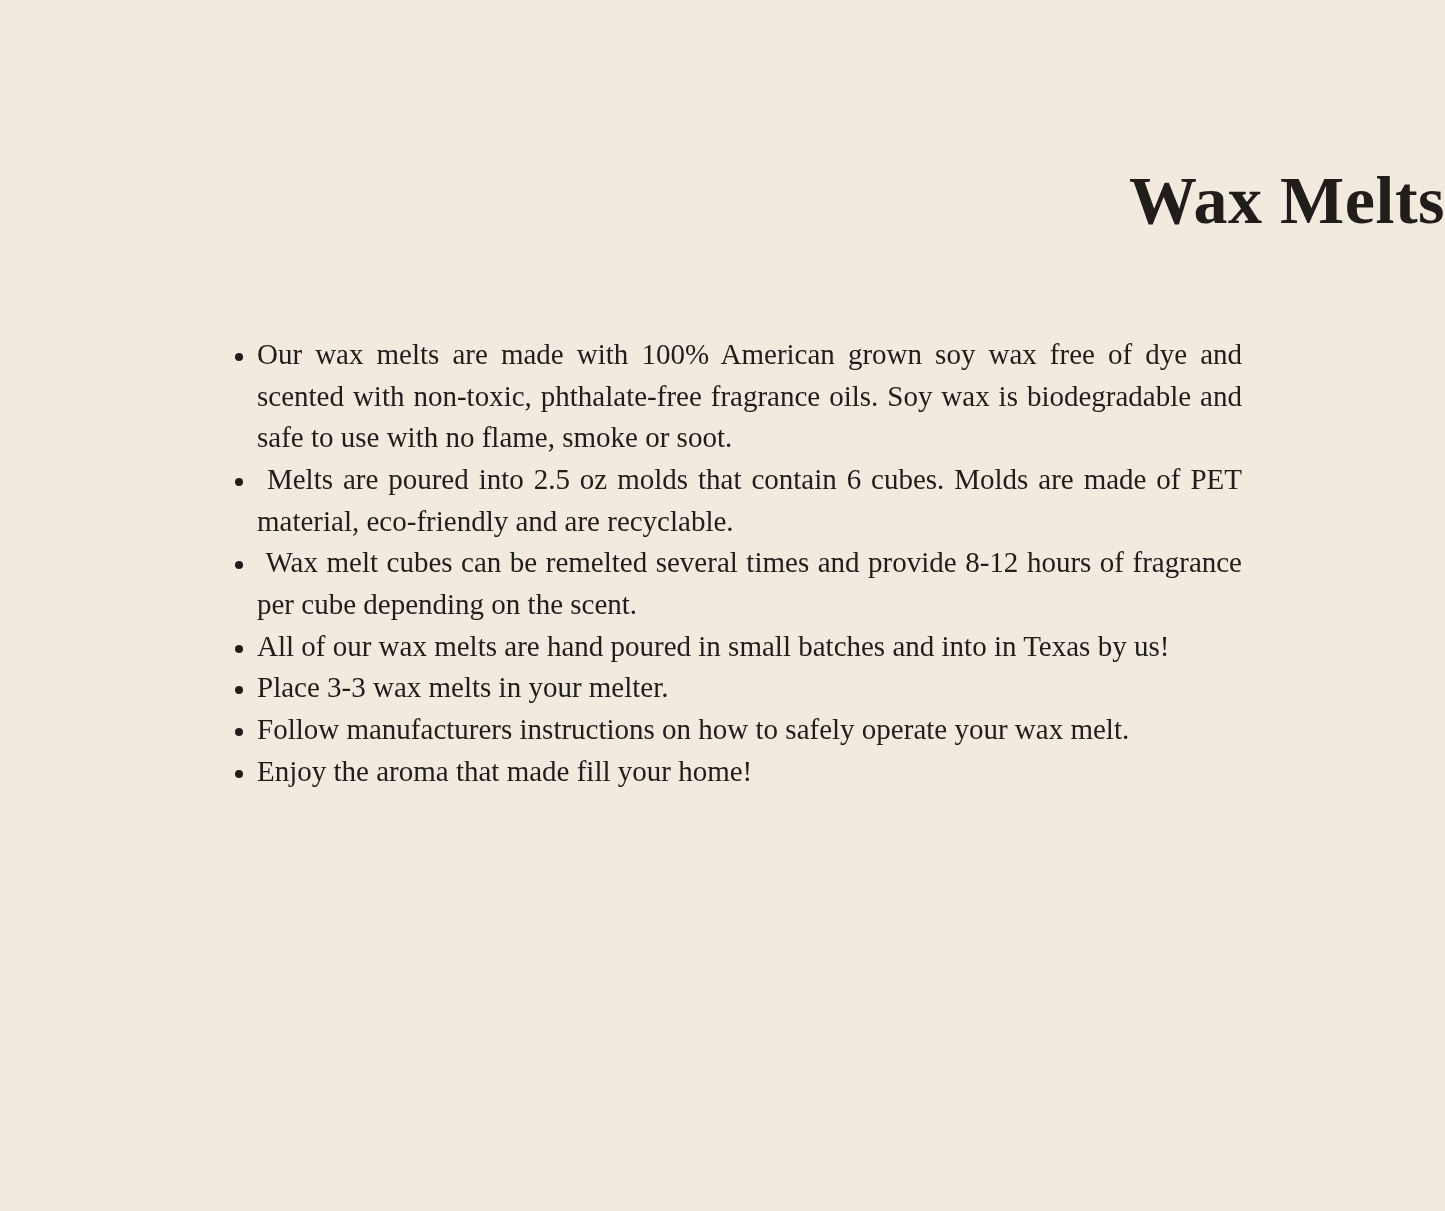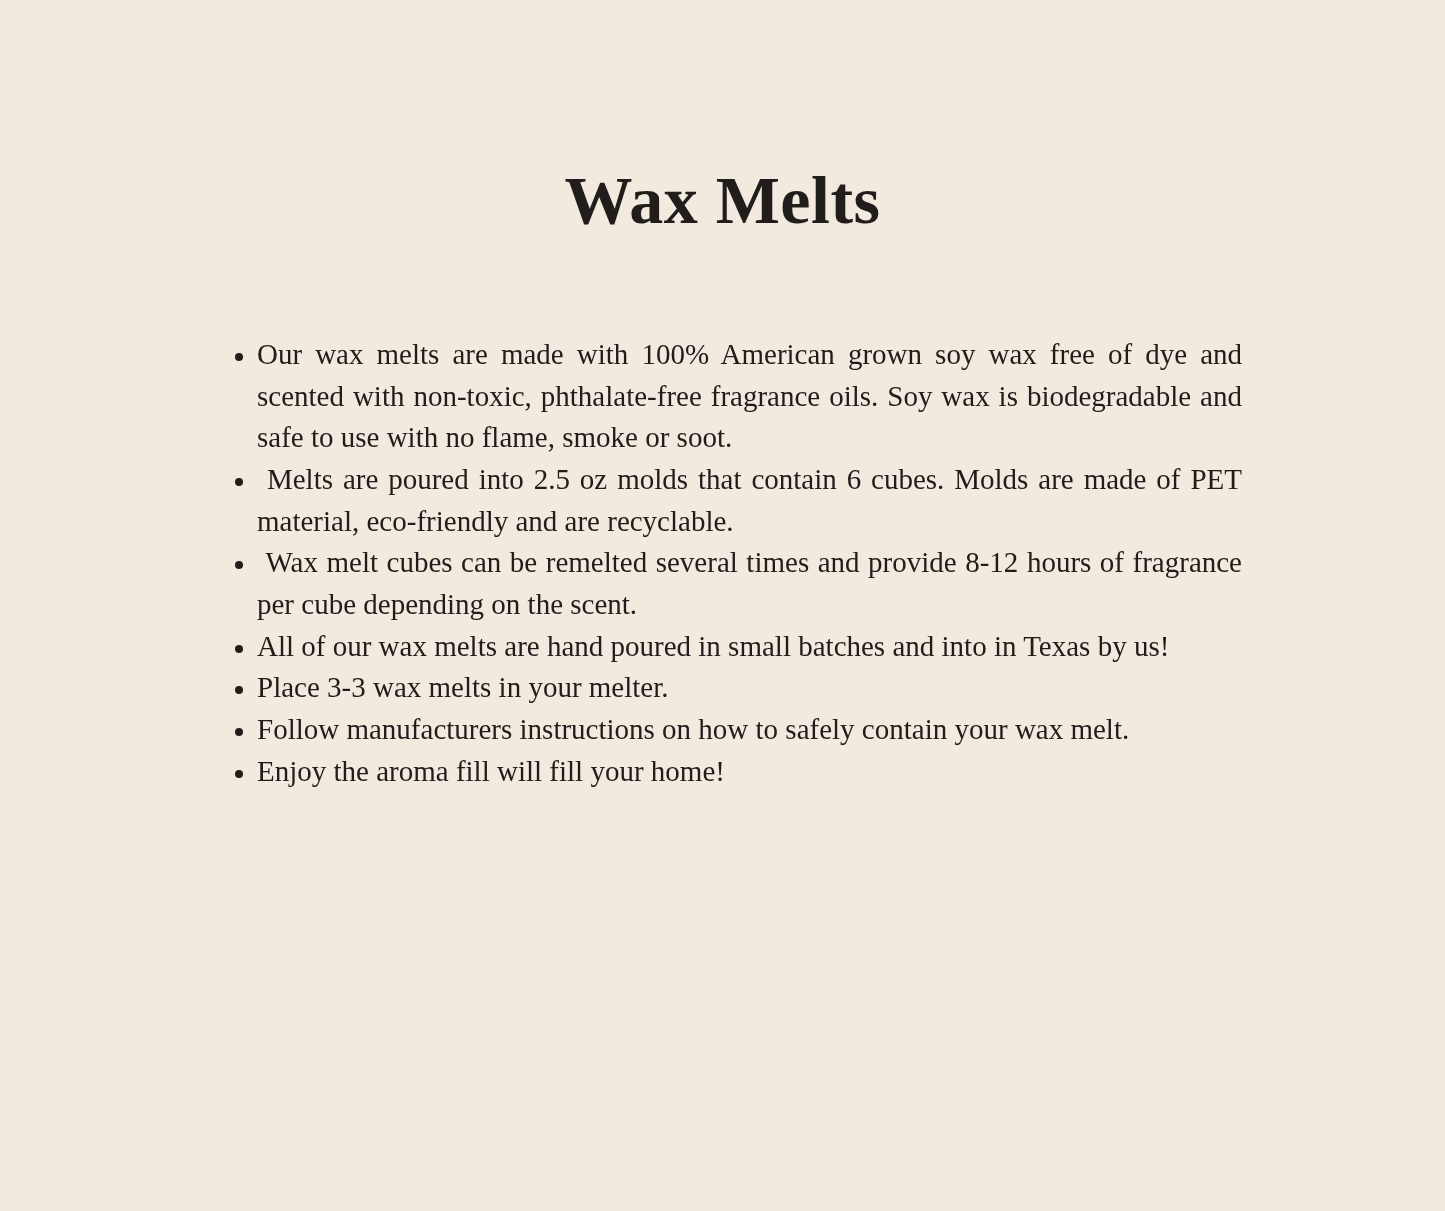--- a/index.html
+++ b/index.html
@@ -17,21 +17,21 @@
   }
   .page {
     width: 1445px;
     height: 1211px;
     padding-top: 163px;
   }
   .title {
     font-size: 68px;
     font-weight: 700;
     line-height: 1.1;
-    text-align: center;
+    text-align: right;
     letter-spacing: 0.5px;
     color: var(--fg);
   }
   .bullet-list {
     margin: 96px 0 0 230px;
     width: 1012px;
     list-style: disc outside;
     padding-left: 27px;
     font-size: 29px;
     line-height: 41.7px;
@@ -51,16 +51,16 @@
 
 <div class="page">
   <h1 class="title">Wax Melts</h1>
 
   <ul class="bullet-list">
     <li>Our wax melts are made with 100% American grown soy wax free of dye and scented with non-toxic, phthalate-free fragrance oils. Soy wax is biodegradable and safe to use with no flame, smoke or soot.</li>
     <li>&nbsp;Melts are poured into 2.5 oz molds that contain 6 cubes. Molds are made of PET material, eco-friendly and are recyclable.</li>
     <li>&nbsp;Wax melt cubes can be remelted several times and provide 8-12 hours of fragrance per cube depending on the scent.</li>
     <li>All of our wax melts are hand poured in small batches and into in Texas by us!</li>
     <li>Place 3-3 wax melts in your melter.</li>
-    <li>Follow manufacturers instructions on how to safely contain your wax melt.</li>
-    <li>Enjoy the aroma fill will fill your home!</li>
+    <li>Follow manufacturers instructions on how to safely operate your wax melt.</li>
+    <li>Enjoy the aroma that made fill your home!</li>
   </ul>
 </div>
 
 </body></html>

